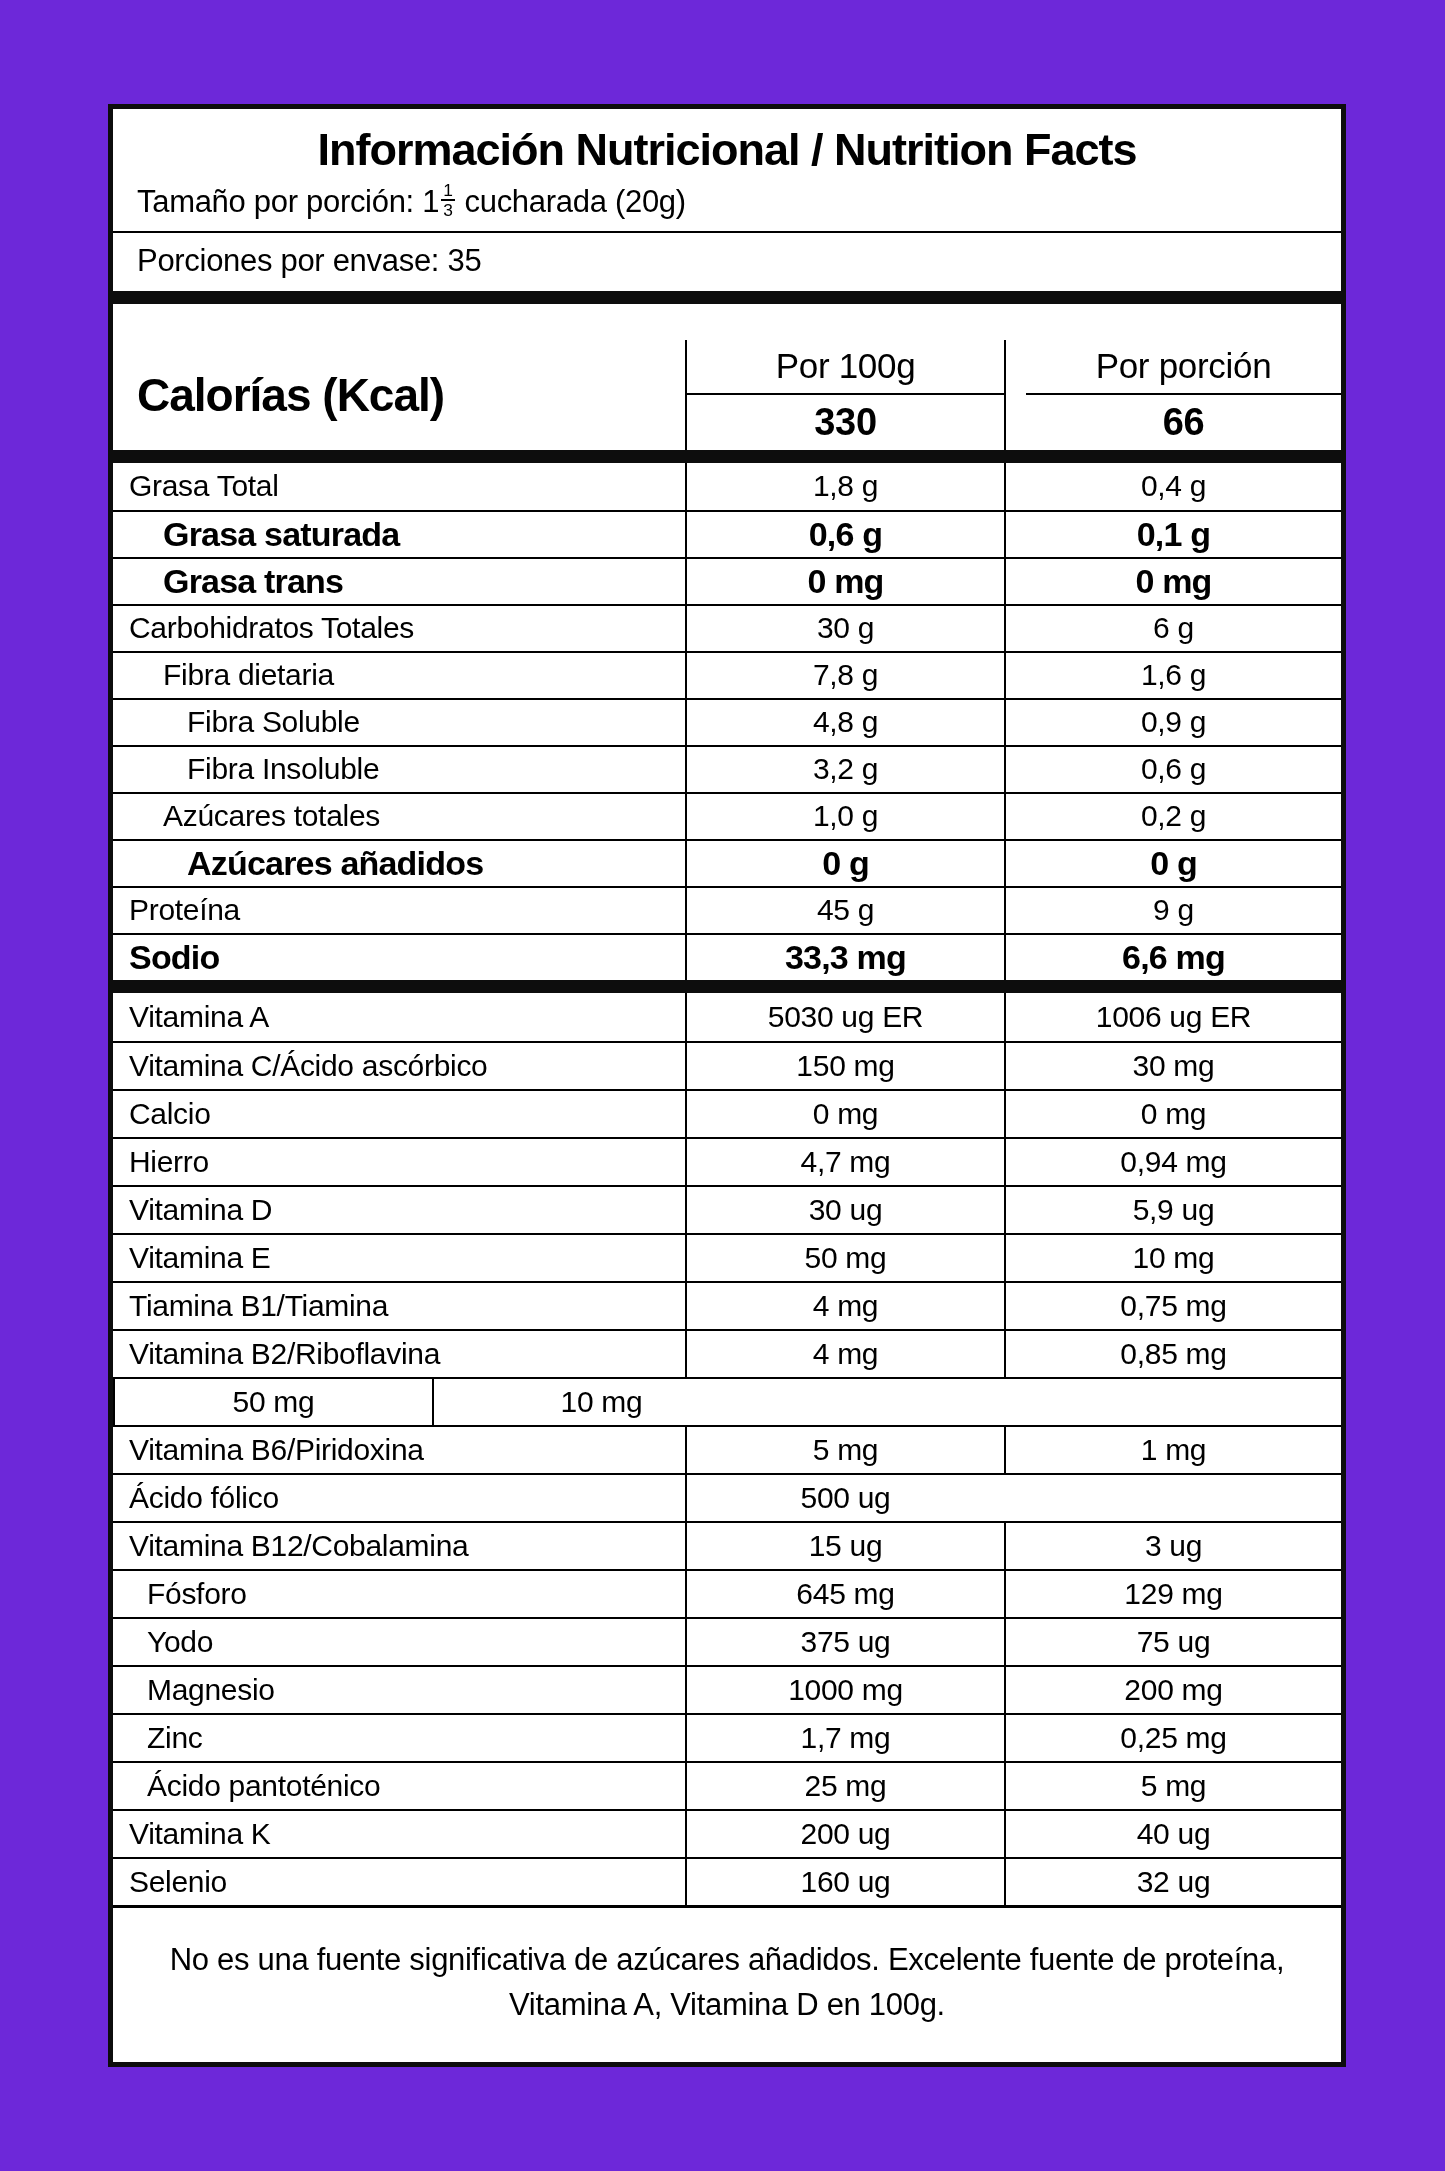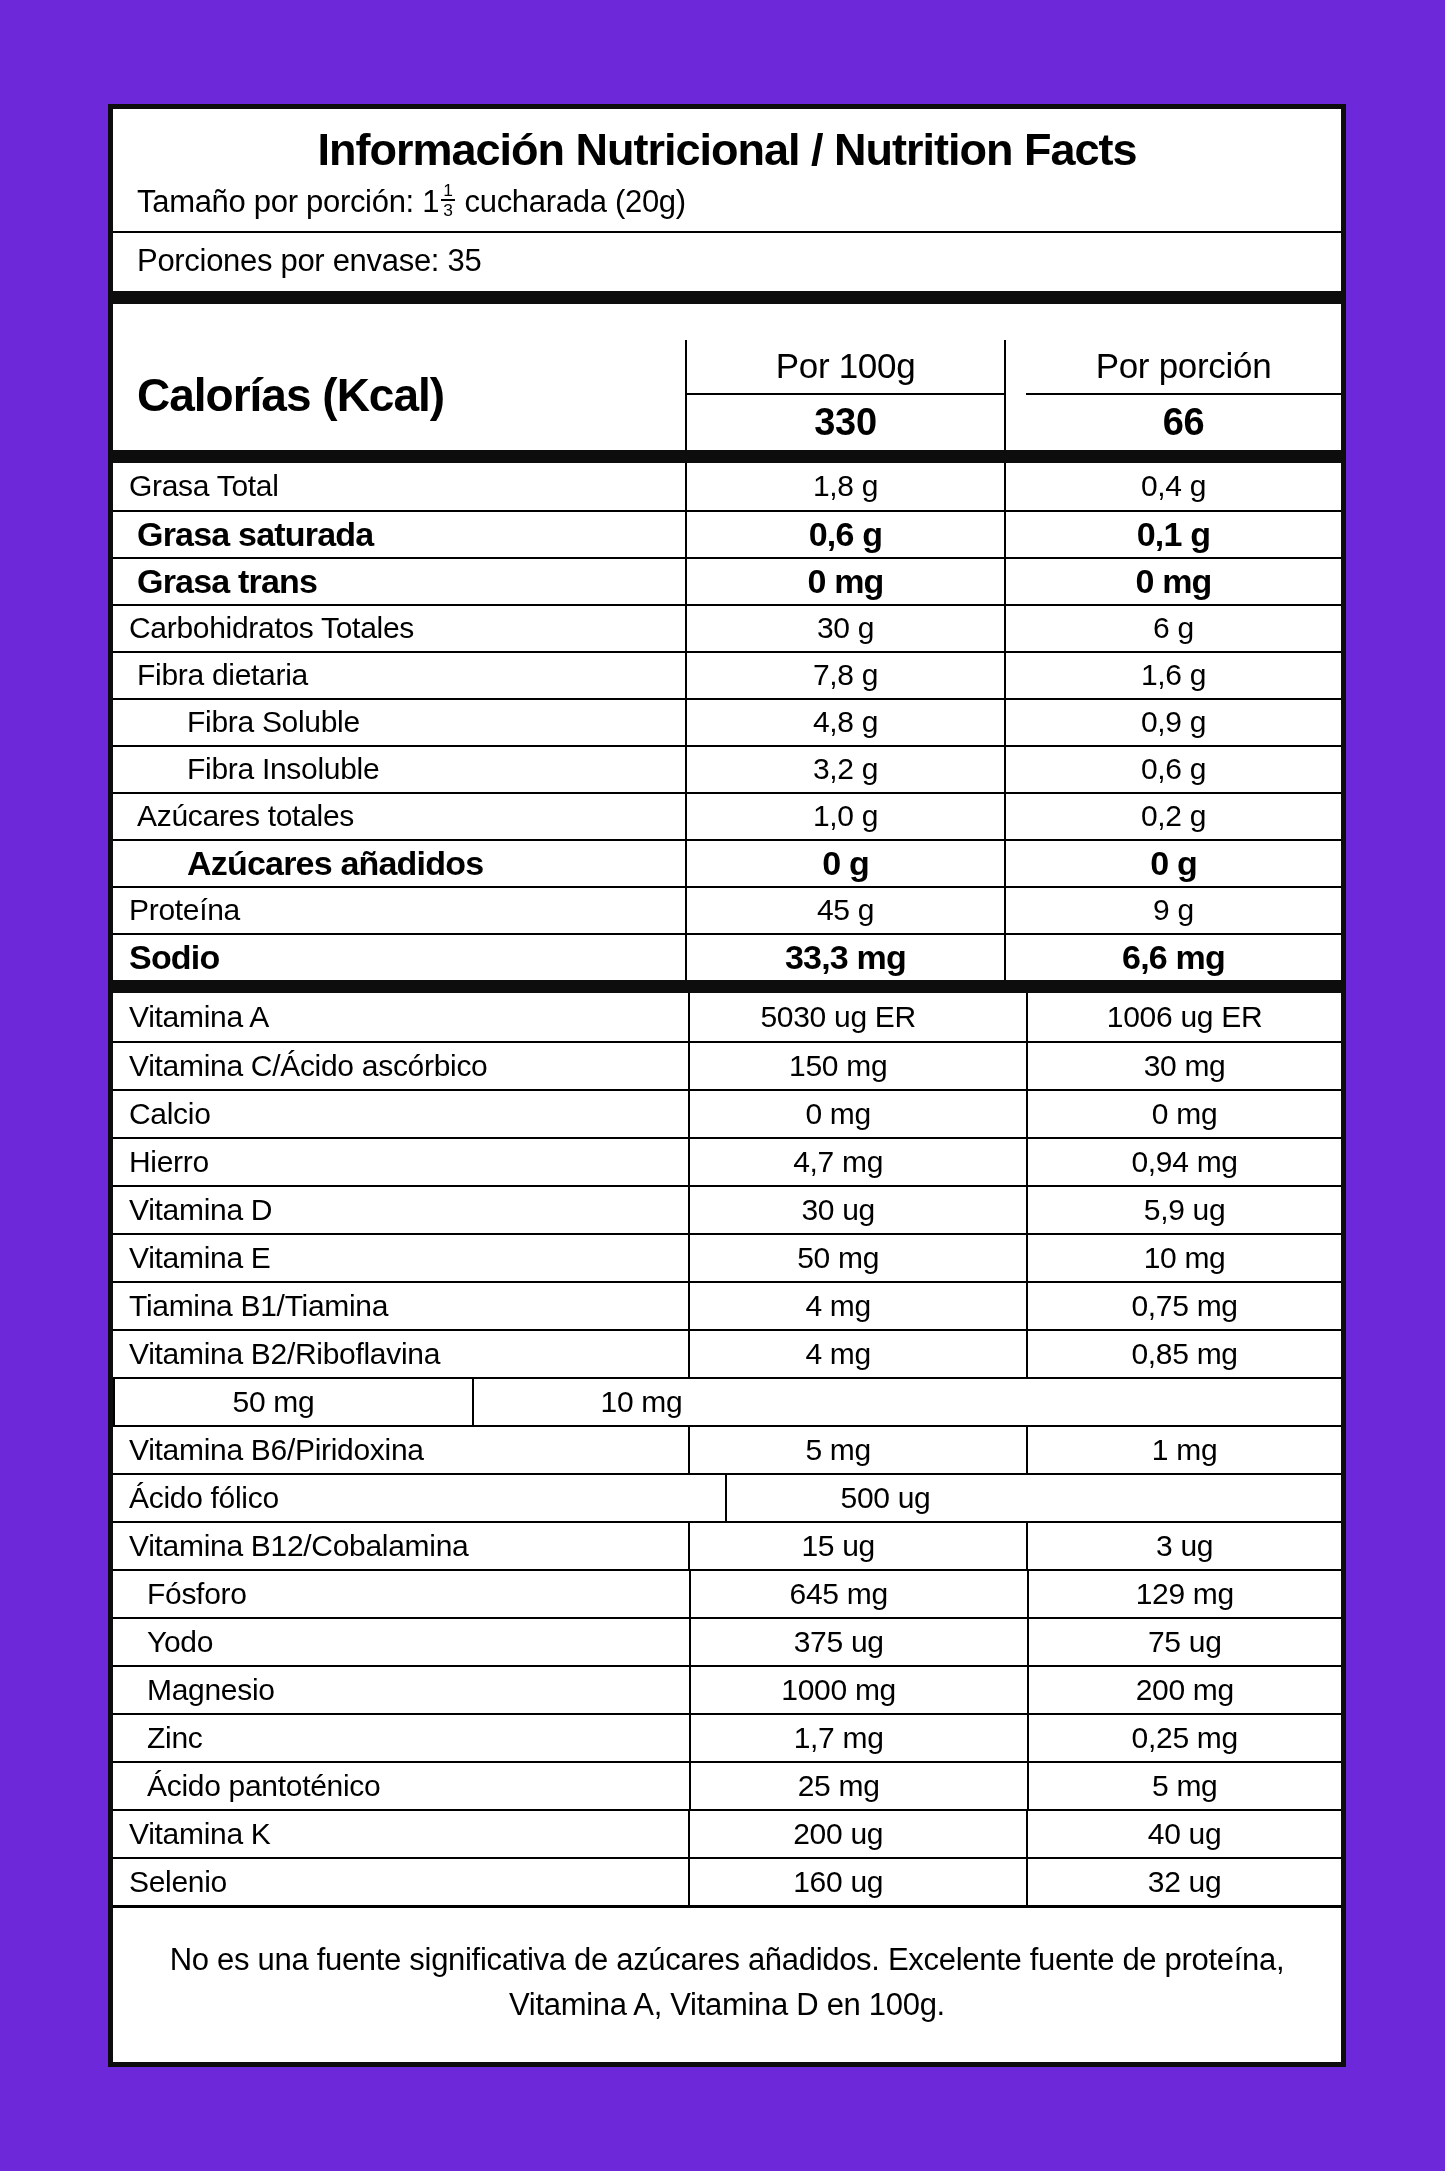--- a/index.html
+++ b/index.html
@@ -74,27 +74,27 @@
   .cal-val {
     height: 55px;
     display: flex; align-items: center; justify-content: center;
     font-size: 38px;
     font-weight: 700;
   }
   
   .rows .row { display: flex; align-items: stretch; border-top: 2px solid #000; }
   .rows .row:first-child { border-top: none; }
   .row { min-height: 47px; font-size: 30px; }
-  .micros .row { min-height: 48px; gap: 40px; }
+  .micros .row { min-height: 48px; }
   .row .cell { display: flex; align-items: center; }
   .row .name { width: 572px; padding-left: 16px; }
   .row .val { width: 319px; border-left: 2px solid #000; justify-content: center; text-align: center; }
   .row .val.last { width: 337px; }
   .row.bold { font-weight: 700; font-size: 34px; letter-spacing: -0.8px; }
-  .row.ind-1 .name { padding-left: 24px; }
+  .row.ind-1 .name { padding-left: 50px; }
   .row.ind-2 .name { padding-left: 74px; }
   .micros .row.ind-1 .name { padding-left: 34px; }
   
   .footer-row {
     border-top: 3px solid #000;
     padding: 14px 20px 18px 20px;
     text-align: center;
     font-size: 31px;
     line-height: 1.45;
   }

